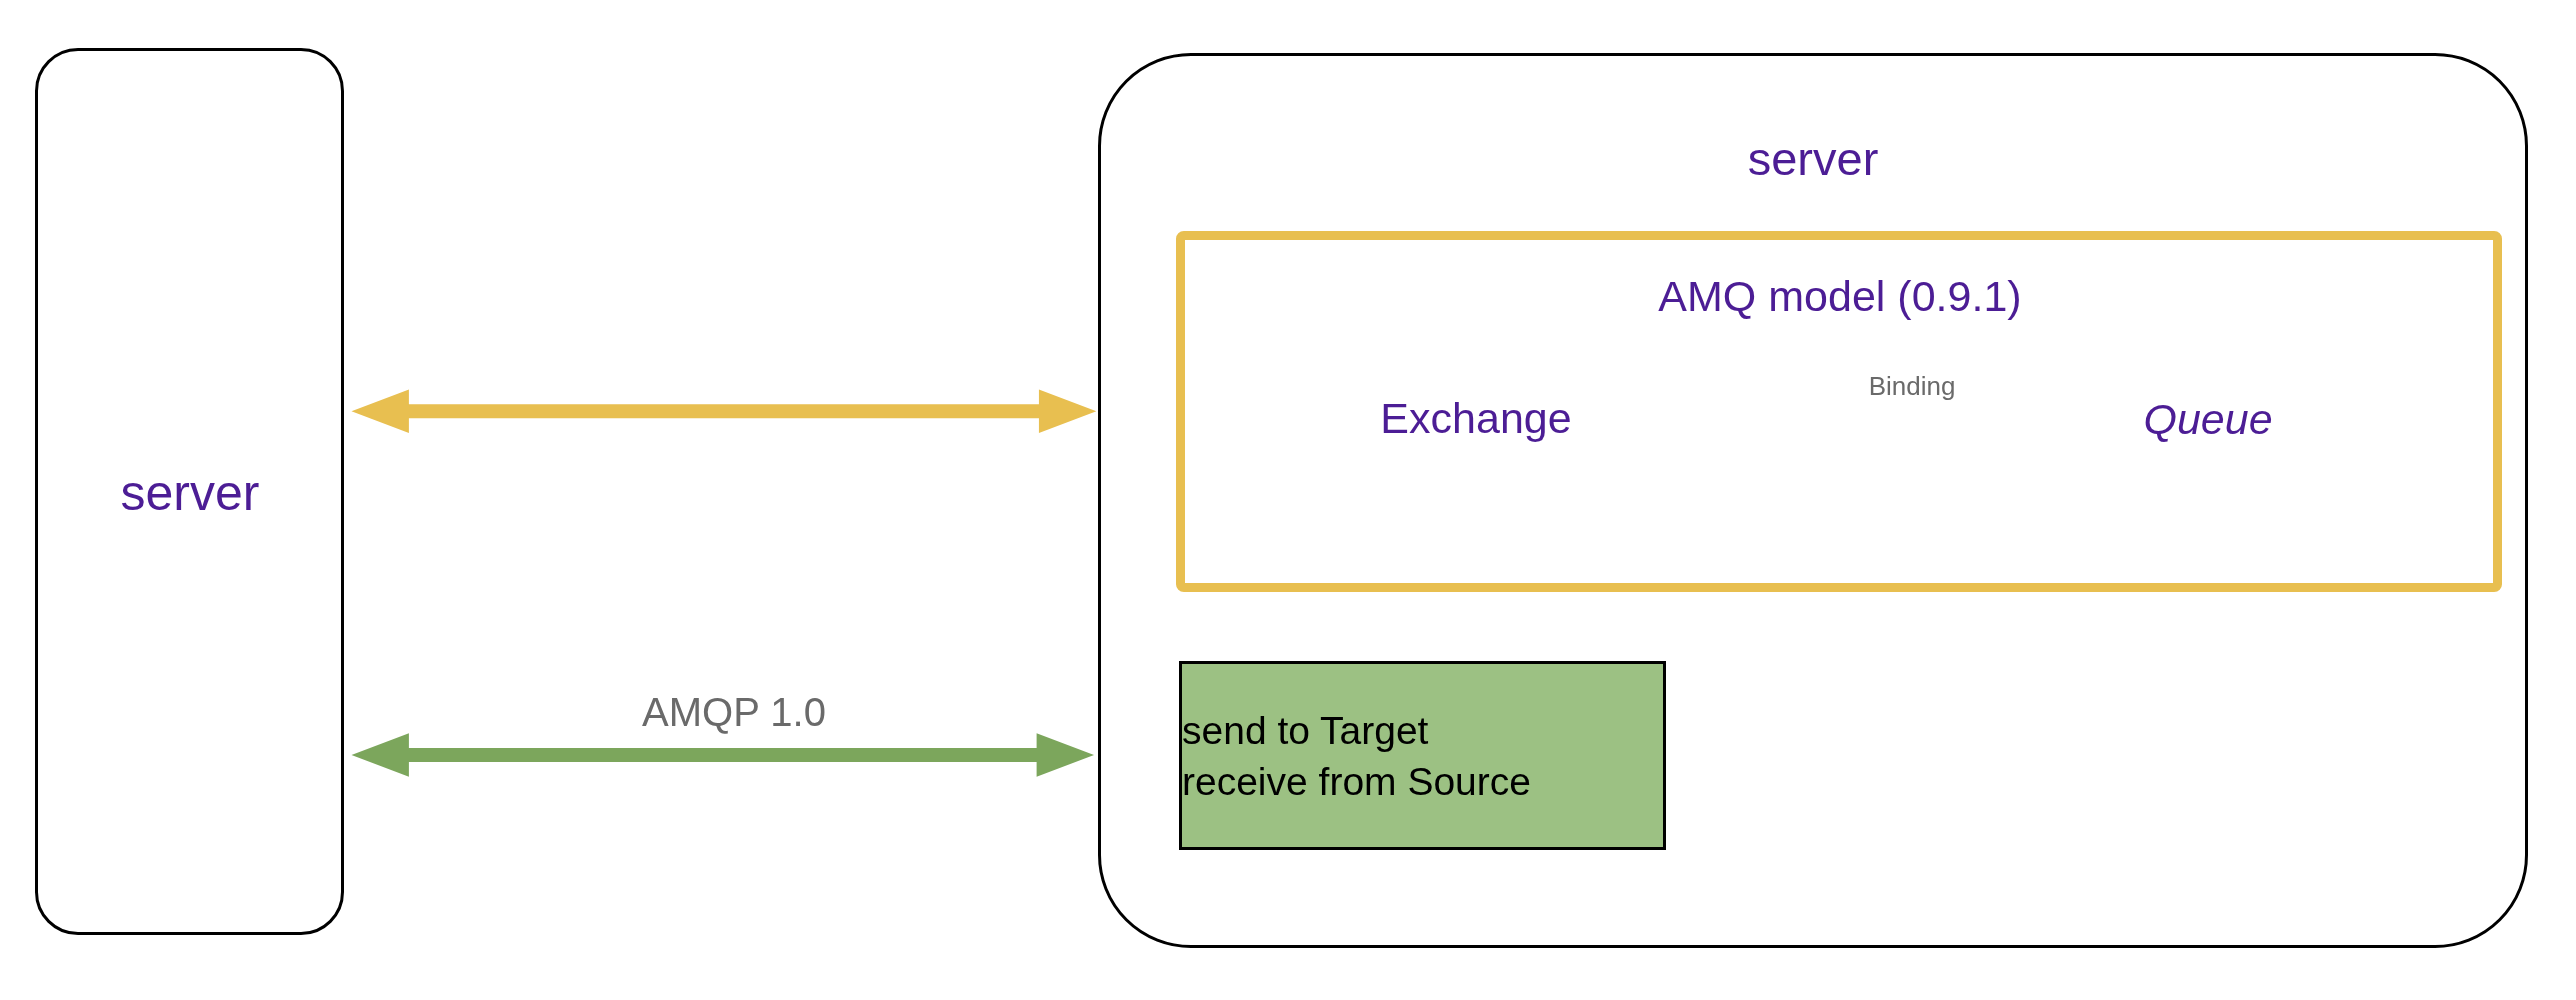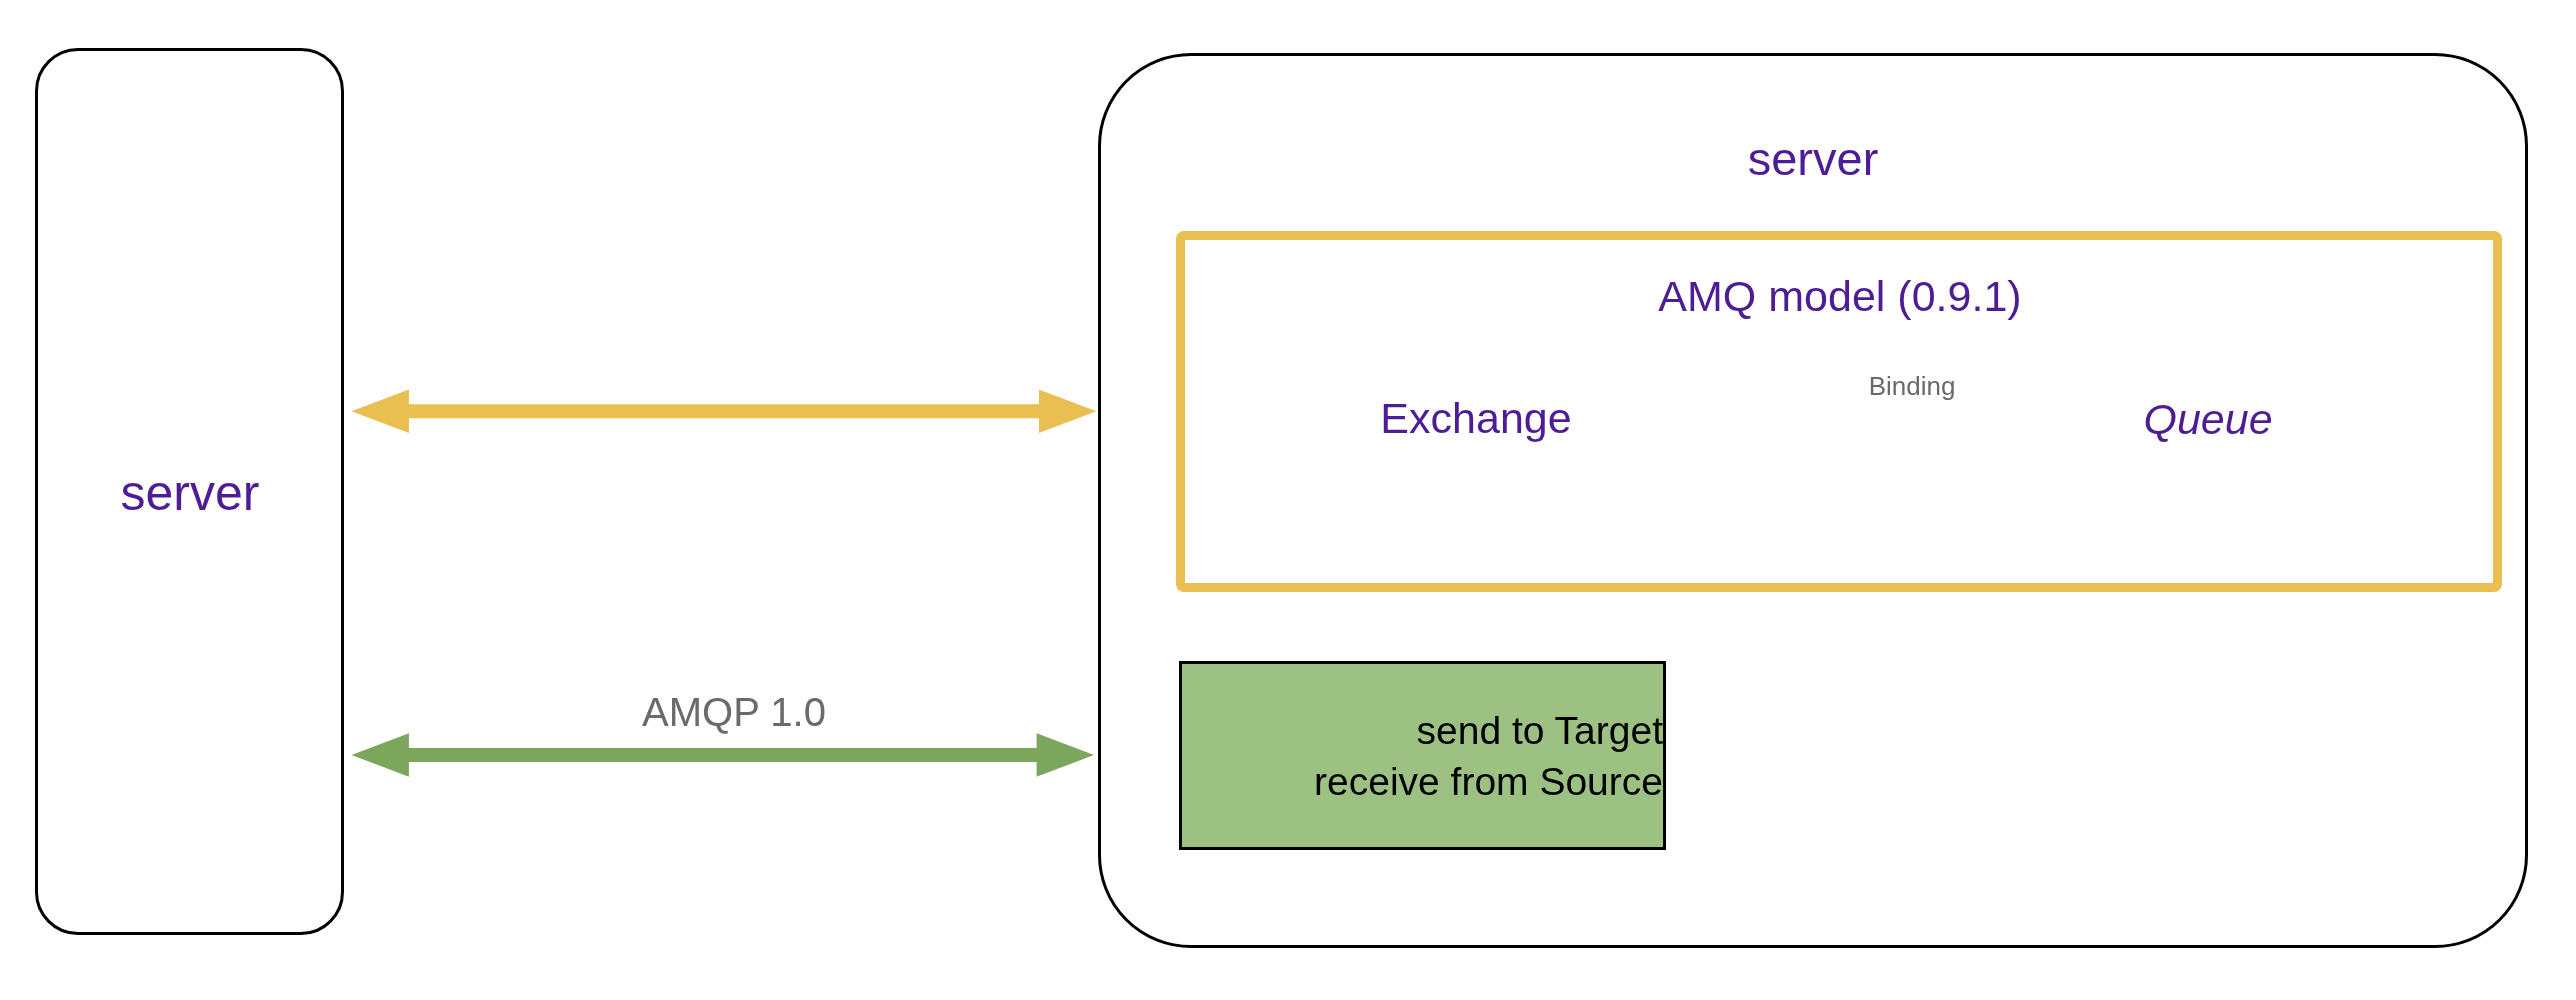--- a/index.html
+++ b/index.html
@@ -41,21 +41,21 @@
     border:9.3px solid var(--yellow);
     border-radius:7.8px;
     background:transparent;
   }
   .green-box{
     position:absolute;
     left:1179px;top:661px;width:487px;height:189px;
     background:var(--green-fill);
     border:3.1px solid var(--outline-black);
     display:flex;flex-direction:column;
-    align-items:flex-end;justify-content:center;
+    align-items:flex-start;justify-content:center;
     font-size:39px;line-height:51px;color:#000;
     text-align:center;white-space:nowrap;
   }
   .lbl{
     position:absolute;
     transform:translate(-50%,-50%);
     white-space:nowrap;
     color:#4c1d95;
   }
   .b{font-weight:400;}

